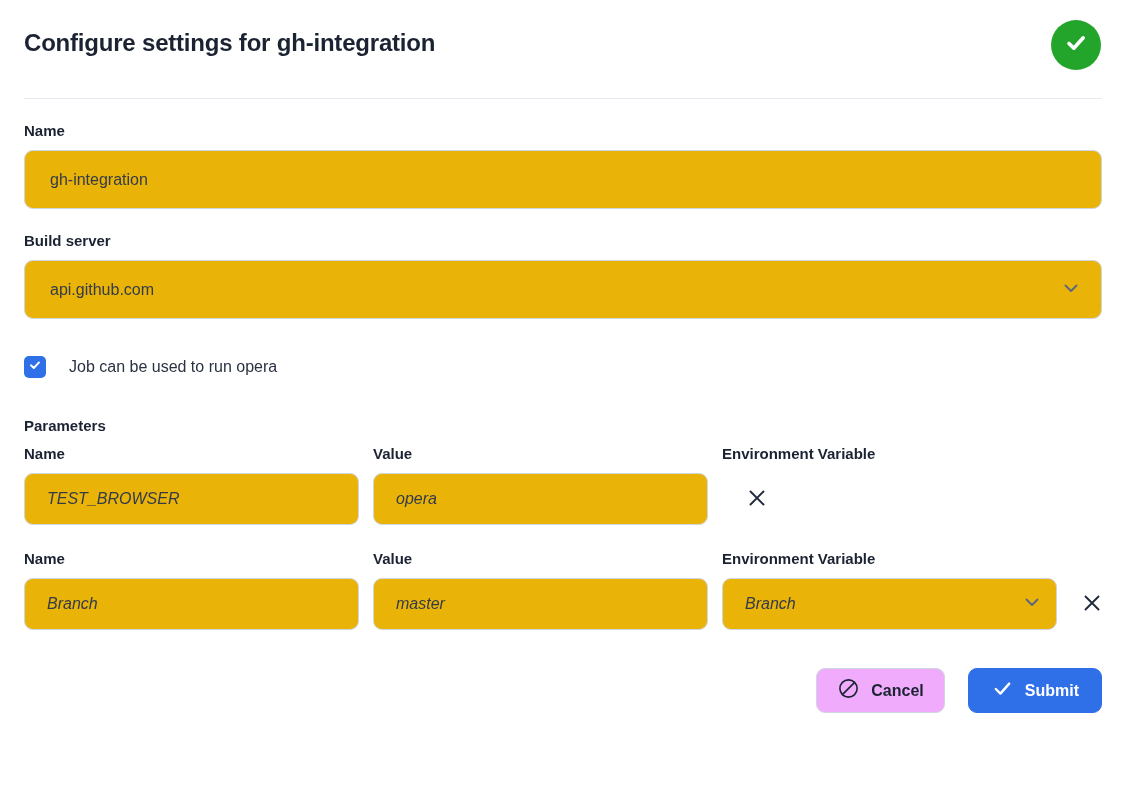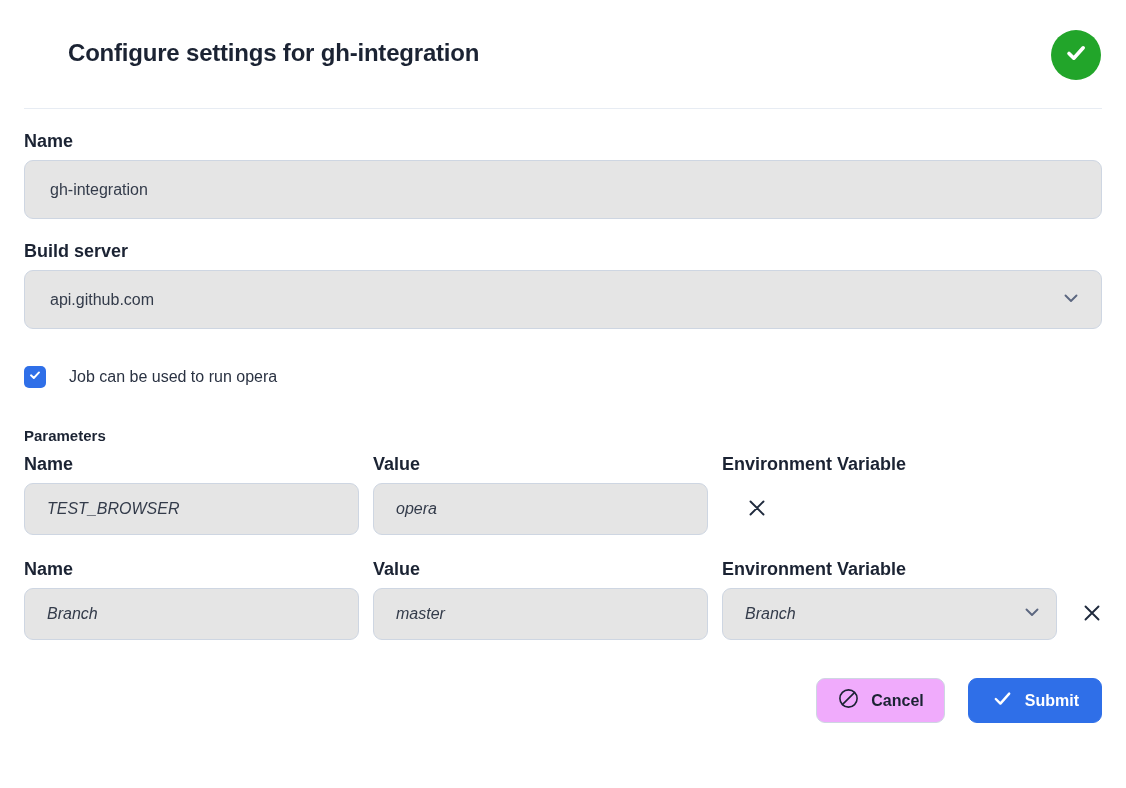--- a/index.html
+++ b/index.html
@@ -20,22 +20,21 @@
     height: 788px;
     box-sizing: border-box;
     padding: 0 24px;
   }
 
   
   .header {
     display: flex;
     align-items: flex-start;
     justify-content: space-between;
-    padding-top: 36px;
-    margin-left: 44px;
+    padding-top: 26px;
   }
   .dialog-title {
     font-size: 24px;
     font-weight: bold;
     letter-spacing: -0.2px;
     color: #1b2333;
     line-height: 34px;
     margin: 0;
   }
   .status-badge {
@@ -51,35 +50,35 @@
     margin-right: 1px;
   }
   .divider {
     height: 1px;
     background: #e7ecf3;
     margin-top: 28px;
   }
 
   
   .field-label {
-    font-size: 18px;
+    font-size: 15px;
     font-weight: bold;
     color: #1b2333;
     line-height: 20px;
   }
   .field-block {
     margin-top: 22px;
   }
   .control {
     box-sizing: border-box;
     margin-top: 9px;
     height: 59px;
     border: 1px solid #ced6e2;
     border-radius: 9px;
-    background: #e5e5e5;
+    background: #eab308;
     display: flex;
     align-items: center;
     padding: 0 20px 0 25px;
     font-size: 16px;
     color: #333b4a;
   }
   .control .value {
     flex: 1 1 auto;
     white-space: nowrap;
     overflow: hidden;

